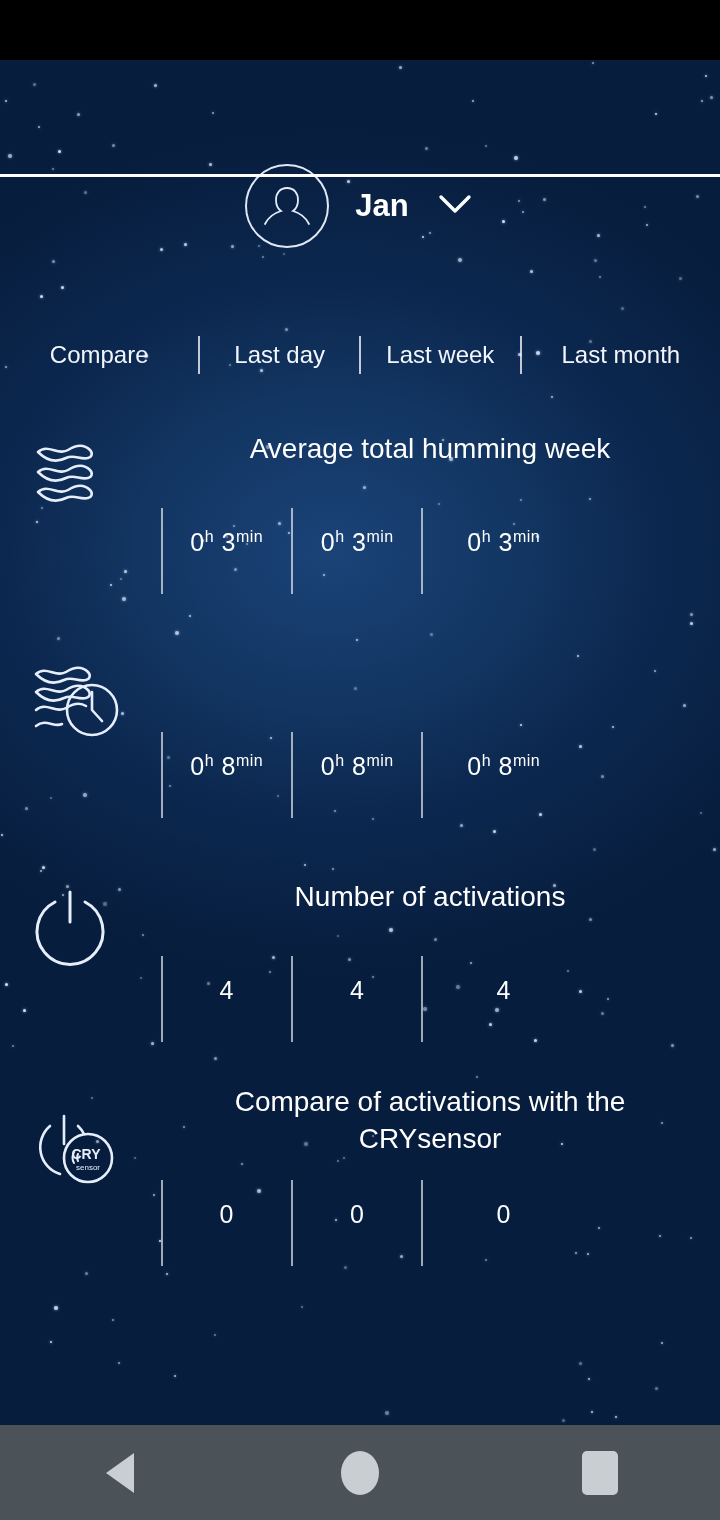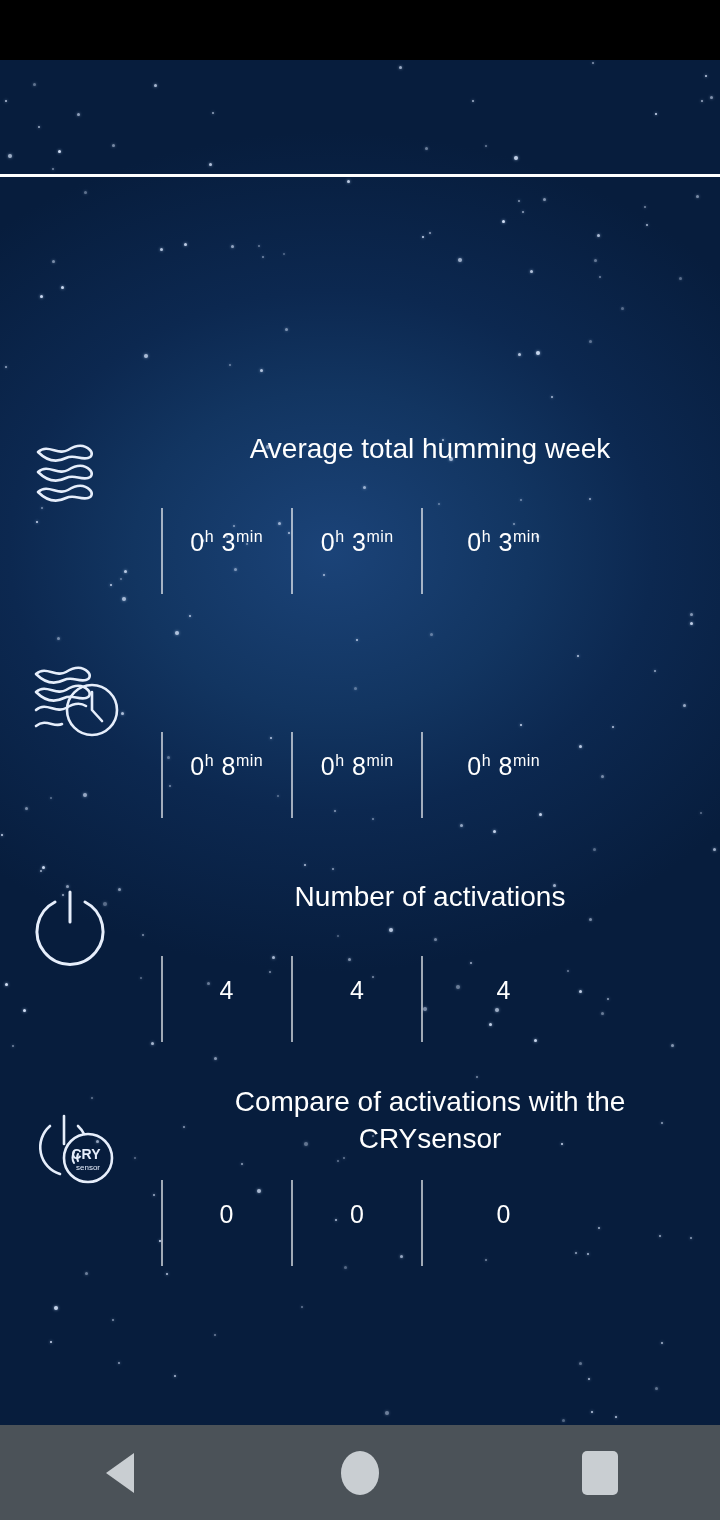--- a/index.html
+++ b/index.html
@@ -325,21 +325,46 @@
         <i style="left:575.3px;top:1191.5px;width:2px;height:2px;opacity:0.67"></i>
         <i style="left:139.7px;top:917.3px;width:2px;height:2px;opacity:0.40"></i>
         <i style="left:494.9px;top:948.4px;width:4px;height:4px;opacity:0.70"></i>
         <i style="left:226.1px;top:475.7px;width:2px;height:2px;opacity:0.42"></i>
         <i style="left:183.5px;top:183.0px;width:3px;height:3px;opacity:0.85"></i>
       </div>
   </div>
 
   <div class="header-rule"></div>
 
-
+  <div class="user-row">
+    <div class="avatar">
+      <svg width="80" height="80" viewBox="0 0 80 80" fill="none">
+        <path d="M40 22c-7 0-11 5-11 12 0 5 2 9 5 11-7 2-13 7-16 13" stroke="#e3ecf8" stroke-width="1.8" fill="none" stroke-linecap="round"></path>
+        <path d="M40 22c7 0 11 5 11 12 0 5-2 9-5 11 7 2 13 7 16 13" stroke="#e3ecf8" stroke-width="1.8" fill="none" stroke-linecap="round"></path>
+      </svg>
+    </div>
+    <div class="user-name">Jan</div>
+    <div class="chev">
+      <span>
+        <svg width="34" height="22" viewBox="0 0 34 22" fill="none">
+          <path d="M3 4l14 14L31 4" stroke="#ffffff" stroke-width="3.4" stroke-linecap="round" stroke-linejoin="round"></path>
+        </svg>
+      </span>
+    </div>
+  </div>
+
+  <div class="col-head">
+    <div class="ch compare">Compare</div>
+    <div class="vdiv"></div>
+    <div class="ch c1">Last day</div>
+    <div class="vdiv"></div>
+    <div class="ch c2">Last week</div>
+    <div class="vdiv"></div>
+    <div class="ch c3">Last month</div>
+  </div>
 
   <div class="rows" id="rows">
       <div class="metric">
         <div class="icon">
           <svg width="96" height="86" viewBox="0 0 96 86" fill="none">
             <g stroke="#e6eefb" stroke-width="2.6" fill="none" stroke-linecap="round" stroke-linejoin="round">
               <path d="M8 16c10-9 20 4 30-2 8-5 16-6 22 0 3 3 2 7-2 8-8 2-14-4-22 0-10 5-20 2-28-6z"></path>
               <path d="M8 36c10-9 20 4 30-2 8-5 16-6 22 0 3 3 2 7-2 8-8 2-14-4-22 0-10 5-20 2-28-6z"></path>
               <path d="M8 56c10-9 20 4 30-2 8-5 16-6 22 0 3 3 2 7-2 8-8 2-14-4-22 0-10 5-20 2-28-6z"></path>
             </g>

